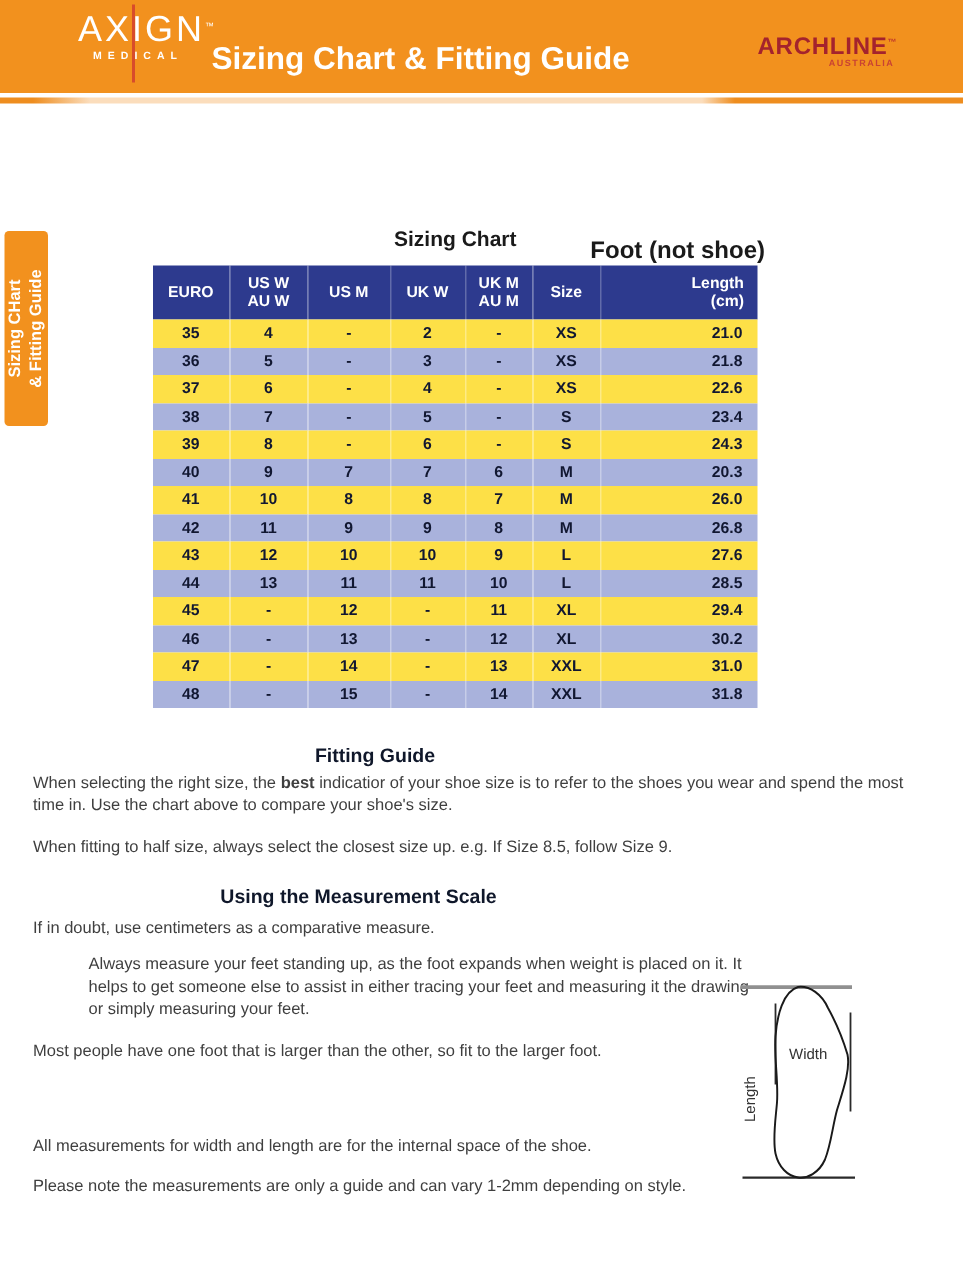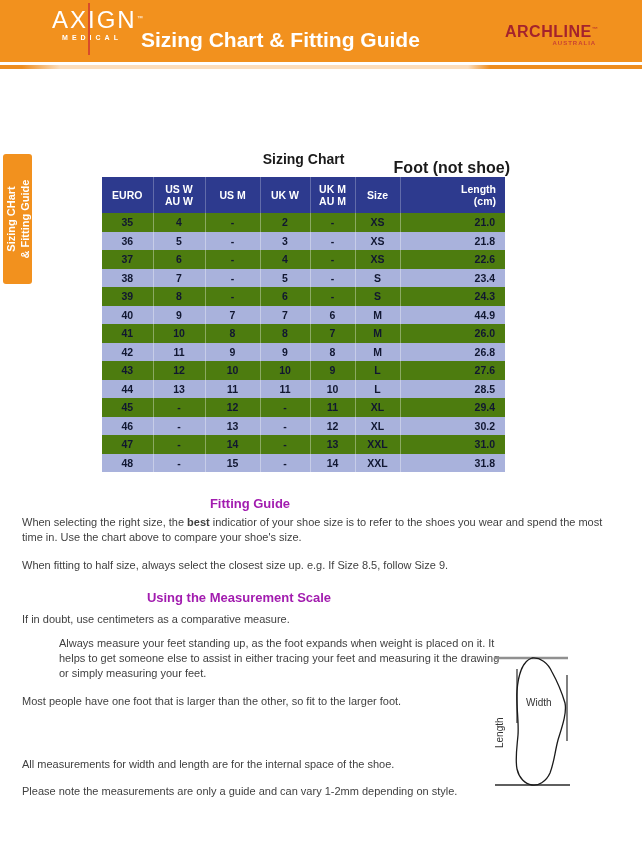--- a/index.html
+++ b/index.html
@@ -34,24 +34,24 @@
     font-size:16px;font-weight:700;color:#1A1A1A;}
   table.sizing{position:absolute;left:102px;top:177px;width:403px;border-collapse:collapse;table-layout:fixed;}
   table.sizing th{background:#2D3A8E;color:#ffffff;font-size:10.5px;font-weight:700;
     height:36px;padding:0;border-right:1px solid rgba(255,255,255,0.25);vertical-align:middle;}
   table.sizing th:last-child{border-right:none;}
   table.sizing th .h-wrap{display:flex;flex-direction:column;justify-content:center;line-height:12px;}
   table.sizing th.len .h-wrap{align-items:flex-end;padding-right:9px;}
   table.sizing td{height:18.5px;padding:0;text-align:center;font-size:10.5px;font-weight:700;
     color:#111731;border-right:1px solid rgba(255,255,255,0.35);}
   table.sizing td:last-child{border-right:none;text-align:right;padding-right:10px;padding-left:16px;}
-  table.sizing tr.row-odd td{background:#4d7c0f;}
+  table.sizing tr.row-odd td{background:#fde047;}
   table.sizing tr.row-even td{background:#A9B2DC;}
   
-  .sec-heading{position:absolute;font-size:13px;font-weight:700;color:#a21caf;text-align:center;}
+  .sec-heading{position:absolute;font-size:13px;font-weight:700;color:#0f172a;text-align:center;}
   .body-text{position:absolute;font-size:11px;line-height:15px;color:#3F3F3F;}
   
   .foot-diagram{position:absolute;left:488px;top:645px;}
 </style>
 </head>
 <body>
 
 <div class="page">
 
   <div class="header">
@@ -180,21 +180,21 @@
           <td>S</td>
           <td>24.3</td>
         </tr>
         <tr class="row-even">
           <td>40</td>
           <td>9</td>
           <td>7</td>
           <td>7</td>
           <td>6</td>
           <td>M</td>
-          <td>44.9</td>
+          <td>20.3</td>
         </tr>
         <tr class="row-odd">
           <td>41</td>
           <td>10</td>
           <td>8</td>
           <td>8</td>
           <td>7</td>
           <td>M</td>
           <td>26.0</td>
         </tr>

